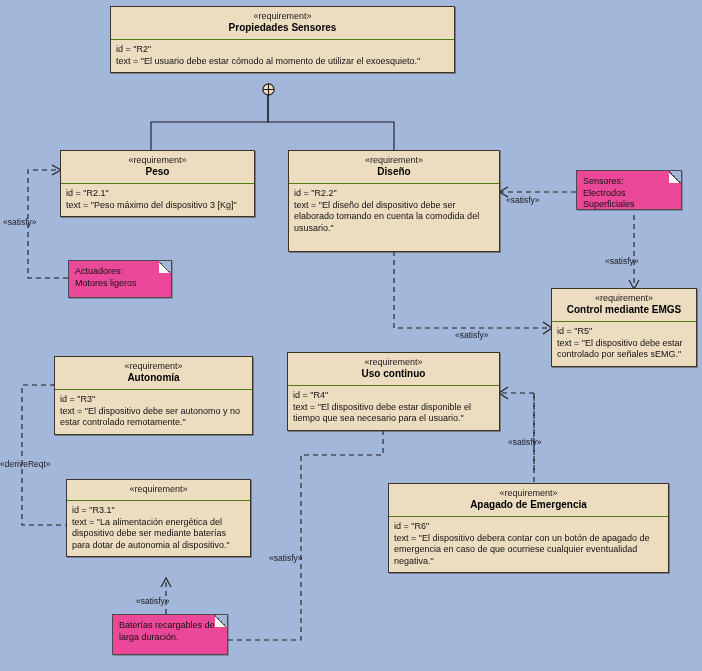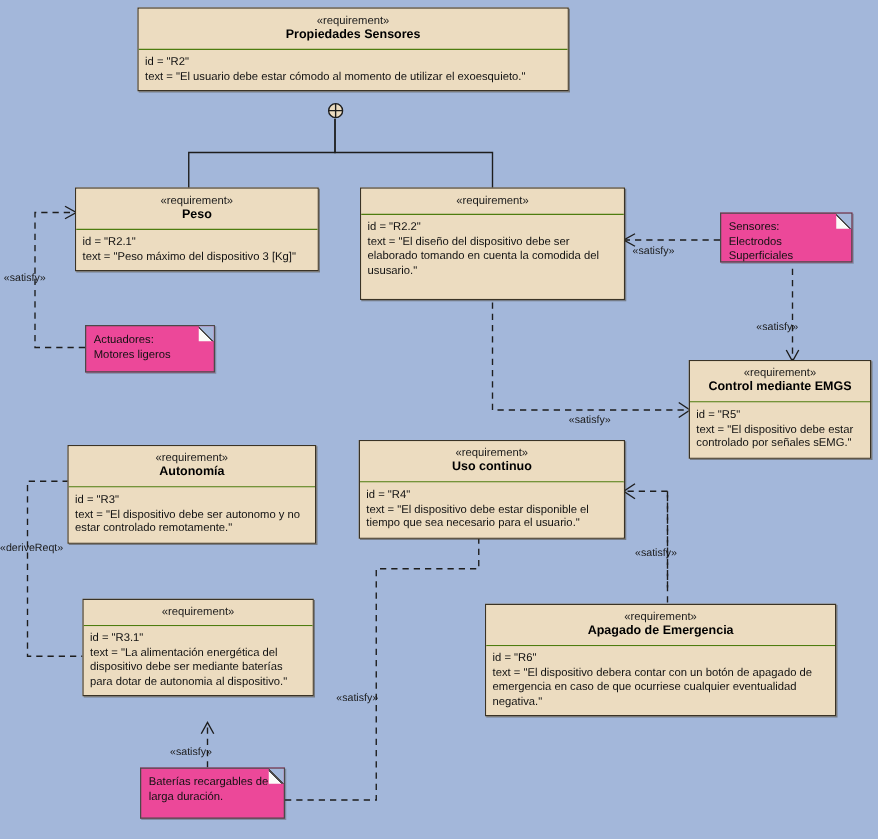--- a/index.html
+++ b/index.html
@@ -136,20 +136,21 @@
     </div>
     <div class="body">
       <div class="line">id = "R2.1"</div>
       <div class="line">text = "Peso máximo del dispositivo 3 [Kg]"</div>
     </div>
   </div>
 
   <div class="req" style="left:288px;top:150px;width:212px;">
     <div class="hdr">
       <div class="stereo">«requirement»</div>
+      <div class="name">Diseño</div>
     </div>
     <div class="body" style="min-height:58px;">
       <div class="line">id = "R2.2"</div>
       <div class="line">text = "El diseño del dispositivo debe ser elaborado tomando en cuenta la comodida del ususario."</div>
     </div>
   </div>
 
   <div class="req" style="left:551px;top:288px;width:146px;">
     <div class="hdr">
       <div class="stereo">«requirement»</div>
@@ -220,17 +221,17 @@
     <div class="fold"></div>
     <div class="ntext">Baterías recargables de
 larga duración.</div>
   </div>
 
   <div class="elabel" style="left:3px;top:217px;">«satisfy»</div>
   <div class="elabel" style="left:506px;top:195px;">«satisfy»</div>
   <div class="elabel" style="left:605px;top:256px;">«satisfy»</div>
   <div class="elabel" style="left:455px;top:330px;">«satisfy»</div>
   <div class="elabel" style="left:508px;top:437px;">«satisfy»</div>
-  <div class="elabel" style="left:0px;top:433px;">«deriveReqt»</div>
+  <div class="elabel" style="left:0px;top:459px;">«deriveReqt»</div>
   <div class="elabel" style="left:136px;top:596px;">«satisfy»</div>
   <div class="elabel" style="left:269px;top:553px;">«satisfy»</div>
 
 </div>
 
 </body></html>

